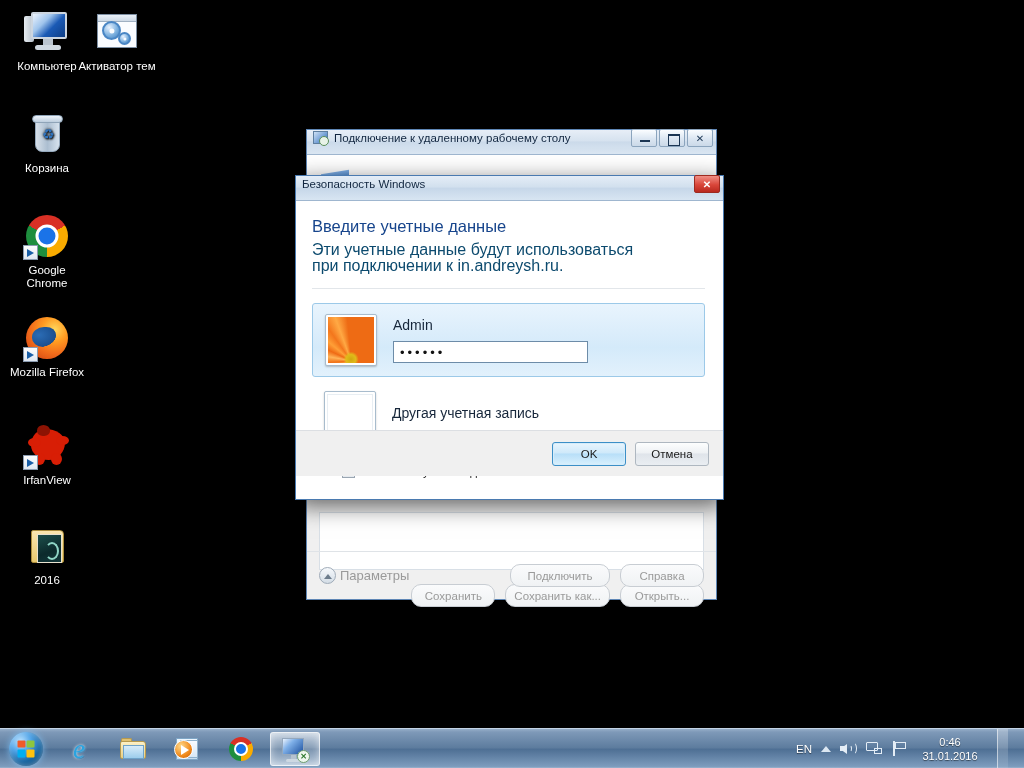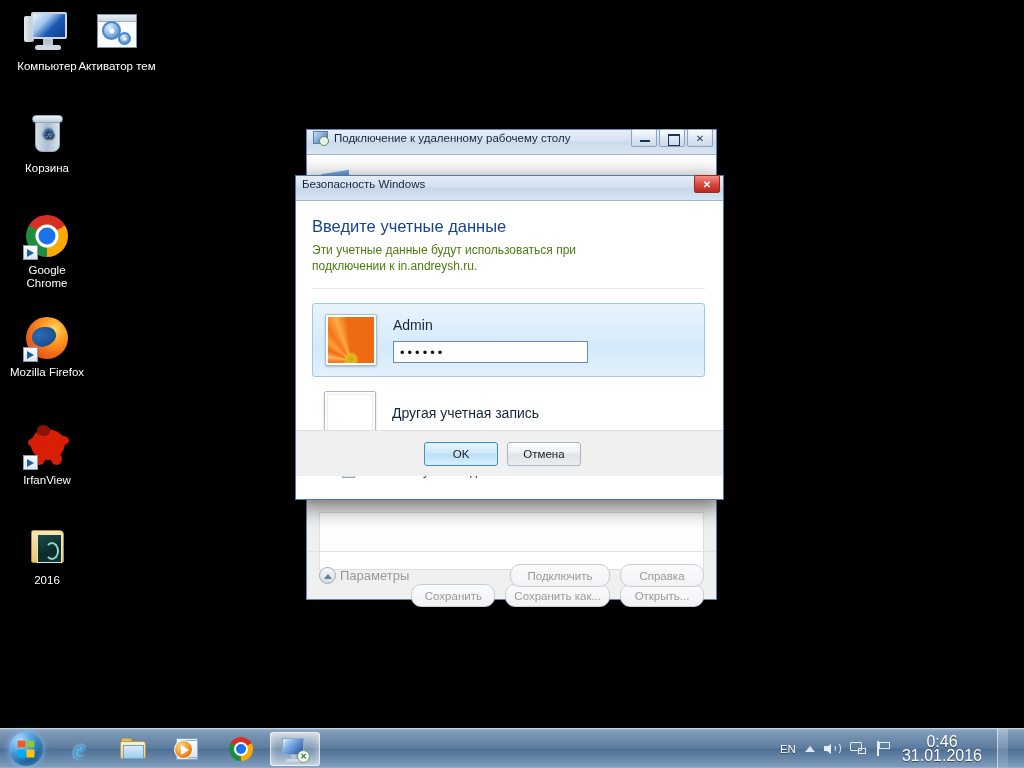--- a/index.html
+++ b/index.html
@@ -298,21 +298,21 @@
     box-shadow: 0 6px 22px rgba(0,0,0,.6);
   }
   #sec-dialog .titlebar {
     background: linear-gradient(#e4edf7 0%, #d2e0ee 45%, #c6d7e9 52%, #d8e5f2 100%);
   }
   #sec-body { padding: 16px 18px 0 16px; background: #fff; height: 275px; position: relative; }
   #sec-heading {
     color: #17458c; font-size: 16.5px; margin-bottom: 6px;
   }
   #sec-desc {
-    color: #4d7c0f; font-size: 12px; line-height: 16px; width: 340px;
+    color: #0c4a6e; font-size: 16px; line-height: 16px; width: 340px;
     margin-bottom: 14px;
   }
   #sec-sep { height: 1px; background: #e2e6ea; margin-bottom: 14px; }
 
   .cred-tile {
     display: flex; align-items: flex-start; gap: 16px;
     padding: 10px 12px; border-radius: 3px;
     position: relative;
   }
   .cred-tile.selected {
@@ -355,21 +355,21 @@
     margin: 12px 0 0 30px; font-size: 11.5px; color: #1a1a1a;
   }
   .chk {
     width: 13px; height: 13px; flex: none;
     border: 1px solid #9aa6b2;
     background: linear-gradient(#f7f9fb,#e4e9ee);
   }
   #sec-footer {
     position: absolute; left: 0; right: 0; bottom: 0; height: 46px;
     background: #f0f0f0; border-top: 1px solid #dcdfe3;
-    display: flex; align-items: center; justify-content: center;
+    display: flex; align-items: center; justify-content: flex-end;
     gap: 9px; padding-right: 14px;
   }
   #sec-footer .btn { min-width: 74px; height: 24px; }
 
   
   #taskbar {
     position: absolute; left: 0; bottom: 0; width: 1024px; height: 40px;
     background: linear-gradient(#96aec9 0%, #7e99b8 8%, #5d7c9e 48%, #4e6f94 52%, #7d9cbd 96%, #9ab3cd 100%);
     border-top: 1px solid #c3d4e6;
     display: flex; align-items: center;
@@ -498,21 +498,21 @@
   .net .plug {
     position:absolute; left:8px; top:8px; width:8px; height:6px;
     border:1.5px solid #e4edf6;
   }
   .flagic .pole { position:absolute; left:1px; top:1px; width:1.6px; height:15px; background:#e4edf6; }
   .flagic .cloth {
     position:absolute; left:3px; top:2px; width:11px; height:7px;
     border:1.5px solid #e4edf6;
   }
   #clock {
-    text-align: center; line-height: 14px; font-size: 16px;
+    text-align: center; line-height: 14px; font-size: 11px;
     color: #fff; text-shadow: 0 1px 1px rgba(0,0,0,.55);
     min-width: 64px;
   }
   #show-desktop {
     width: 11px; height: 40px; margin-left: 6px;
     background: linear-gradient(rgba(255,255,255,.28), rgba(255,255,255,.08));
     border-left: 1px solid rgba(255,255,255,.55);
   }
 </style>
 </head>

